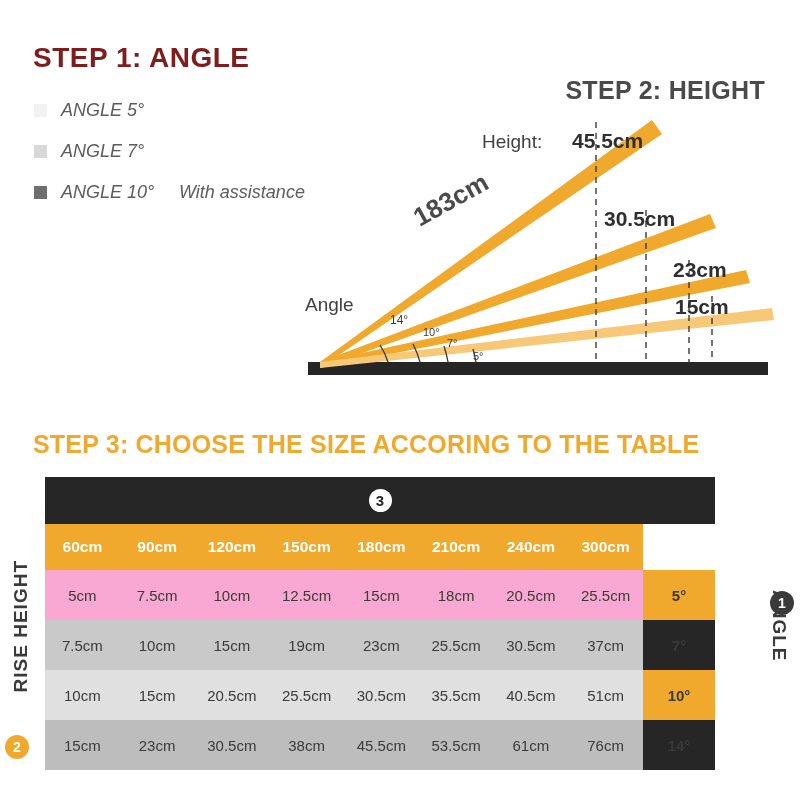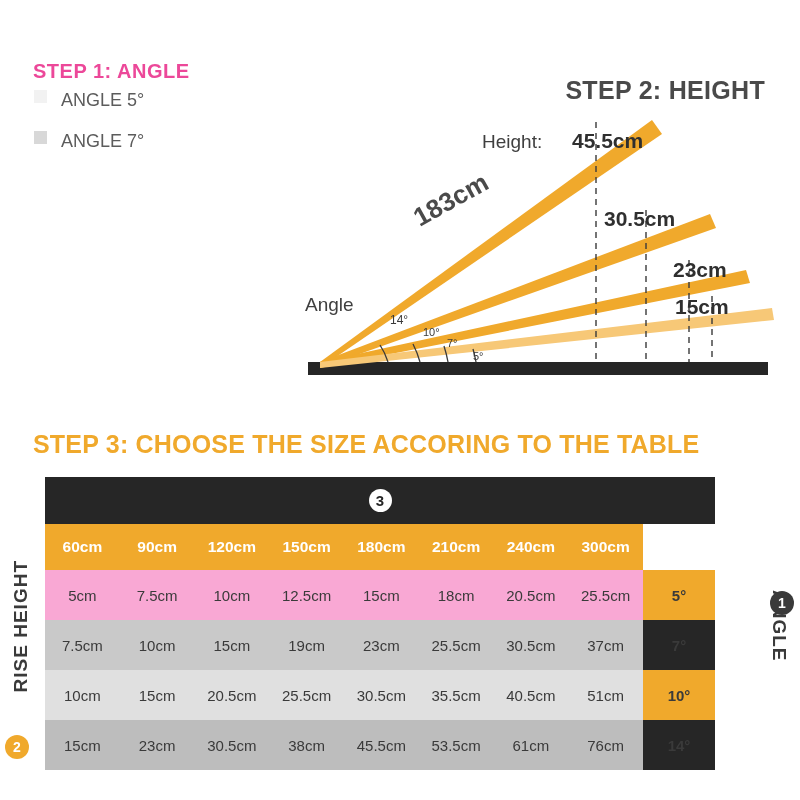--- a/index.html
+++ b/index.html
@@ -13,36 +13,37 @@
     font-family: "Liberation Sans", sans-serif;
     color: #3a3a3a;
     position: relative;
     overflow: hidden;
   }
 
   
   #step1-title {
     position: absolute;
     left: 33px;
-    top: 60px;
-    font-size: 20px;
-    font-weight: bold;
-    color: #ec4899;
+    top: 42px;
+    font-size: 28px;
+    font-weight: bold;
+    color: #7f1d1d;
     letter-spacing: 0.5px;
   }
   #angle-legend {
     position: absolute;
     left: 34px;
     top: 90px;
     width: 380px;
   }
   .legend-row {
     display: flex;
-    align-items: flex-start;
+    align-items: center;
     height: 41px;
+    font-style: italic;
   }
   .legend-swatch {
     width: 13px;
     height: 13px;
     flex: 0 0 13px;
     margin-right: 14px;
   }
   .legend-angle {
     width: 118px;
     font-size: 18px;
@@ -269,20 +270,25 @@
 <div id="step1-title">STEP 1: ANGLE</div>
 
 <div id="angle-legend">
   <div class="legend-row">
     <span class="legend-swatch" style="background:#f2f2f2;"></span>
     <span class="legend-angle">ANGLE 5°</span>
   </div>
   <div class="legend-row">
     <span class="legend-swatch" style="background:#d8d8d8;"></span>
     <span class="legend-angle">ANGLE 7°</span>
+  </div>
+  <div class="legend-row">
+    <span class="legend-swatch" style="background:#6e6e6e;"></span>
+    <span class="legend-angle">ANGLE 10°</span>
+    <span class="legend-desc">With assistance</span>
   </div>
 </div>
 
 <div id="step2-title">STEP 2: HEIGHT</div>
 
 <div id="step2-diagram">
   <svg width="500" height="300" viewBox="0 0 500 300">
 
     <rect x="28" y="262" width="460" height="13" fill="#262626"></rect>
 

